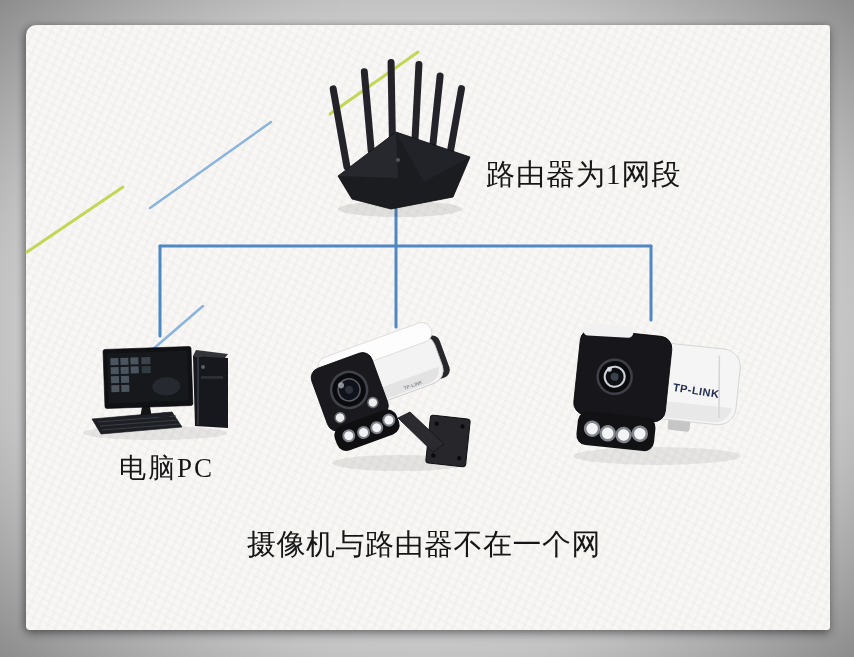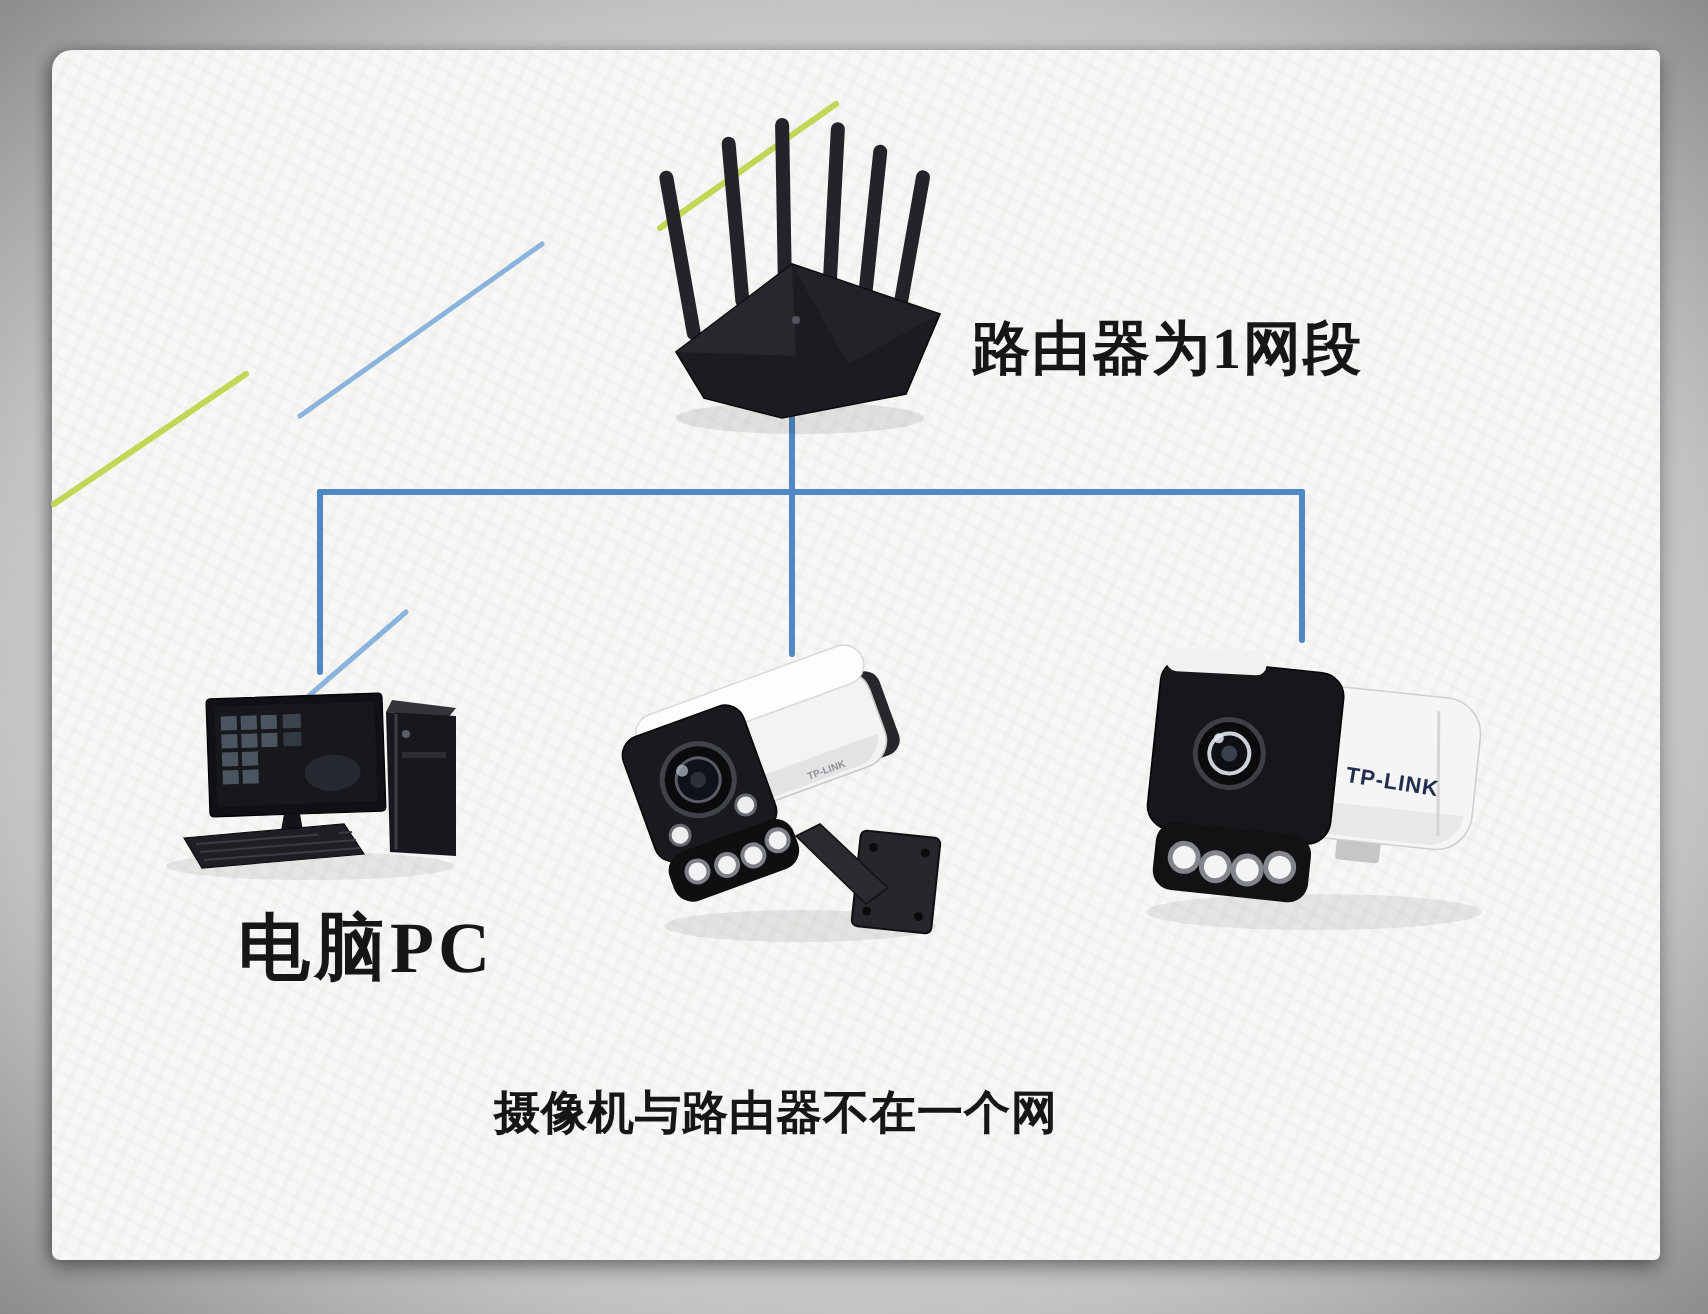--- a/index.html
+++ b/index.html
@@ -13,25 +13,25 @@
     background:#f8f7f5;border-radius:10px 3px 3px 4px;
     box-shadow:0 4px 10px rgba(0,0,0,.38), -3px 0 6px rgba(0,0,0,.18);
   }
   .page::before{
     content:"";position:absolute;inset:0;border-radius:inherit;
     background:
       repeating-linear-gradient(115deg, rgba(168,160,148,.05) 0 3px, rgba(255,255,255,0) 3px 8px),
       repeating-linear-gradient(28deg, rgba(150,145,135,.04) 0 2px, rgba(255,255,255,0) 2px 7px);
   }
   svg.diagram{position:absolute;left:0;top:0;width:854px;height:657px;}
-  .label{position:absolute;color:#161616;font-weight:700;white-space:nowrap;}
+  .label{position:absolute;color:#161616;font-weight:400;white-space:nowrap;}
   .router-label{left:486px;top:155px;font-size:29px;letter-spacing:1px;}
-  .pc-label{left:119px;top:450px;font-size:36px;letter-spacing:2px;}
-  .note{position:absolute;left:247px;top:539px;font-size:23px;line-height:35px;
-        font-weight:700;color:#161616;letter-spacing:0.5px;}
+  .pc-label{left:119px;top:450px;font-size:27px;letter-spacing:2px;}
+  .note{position:absolute;left:247px;top:527px;font-size:29px;line-height:35px;
+        font-weight:400;color:#161616;letter-spacing:0.5px;}
 </style>
 </head>
 <body>
 
 <div class="canvas">
   <div class="page"></div>
 
   <svg class="diagram" viewBox="0 0 854 657">
 
     <g>

